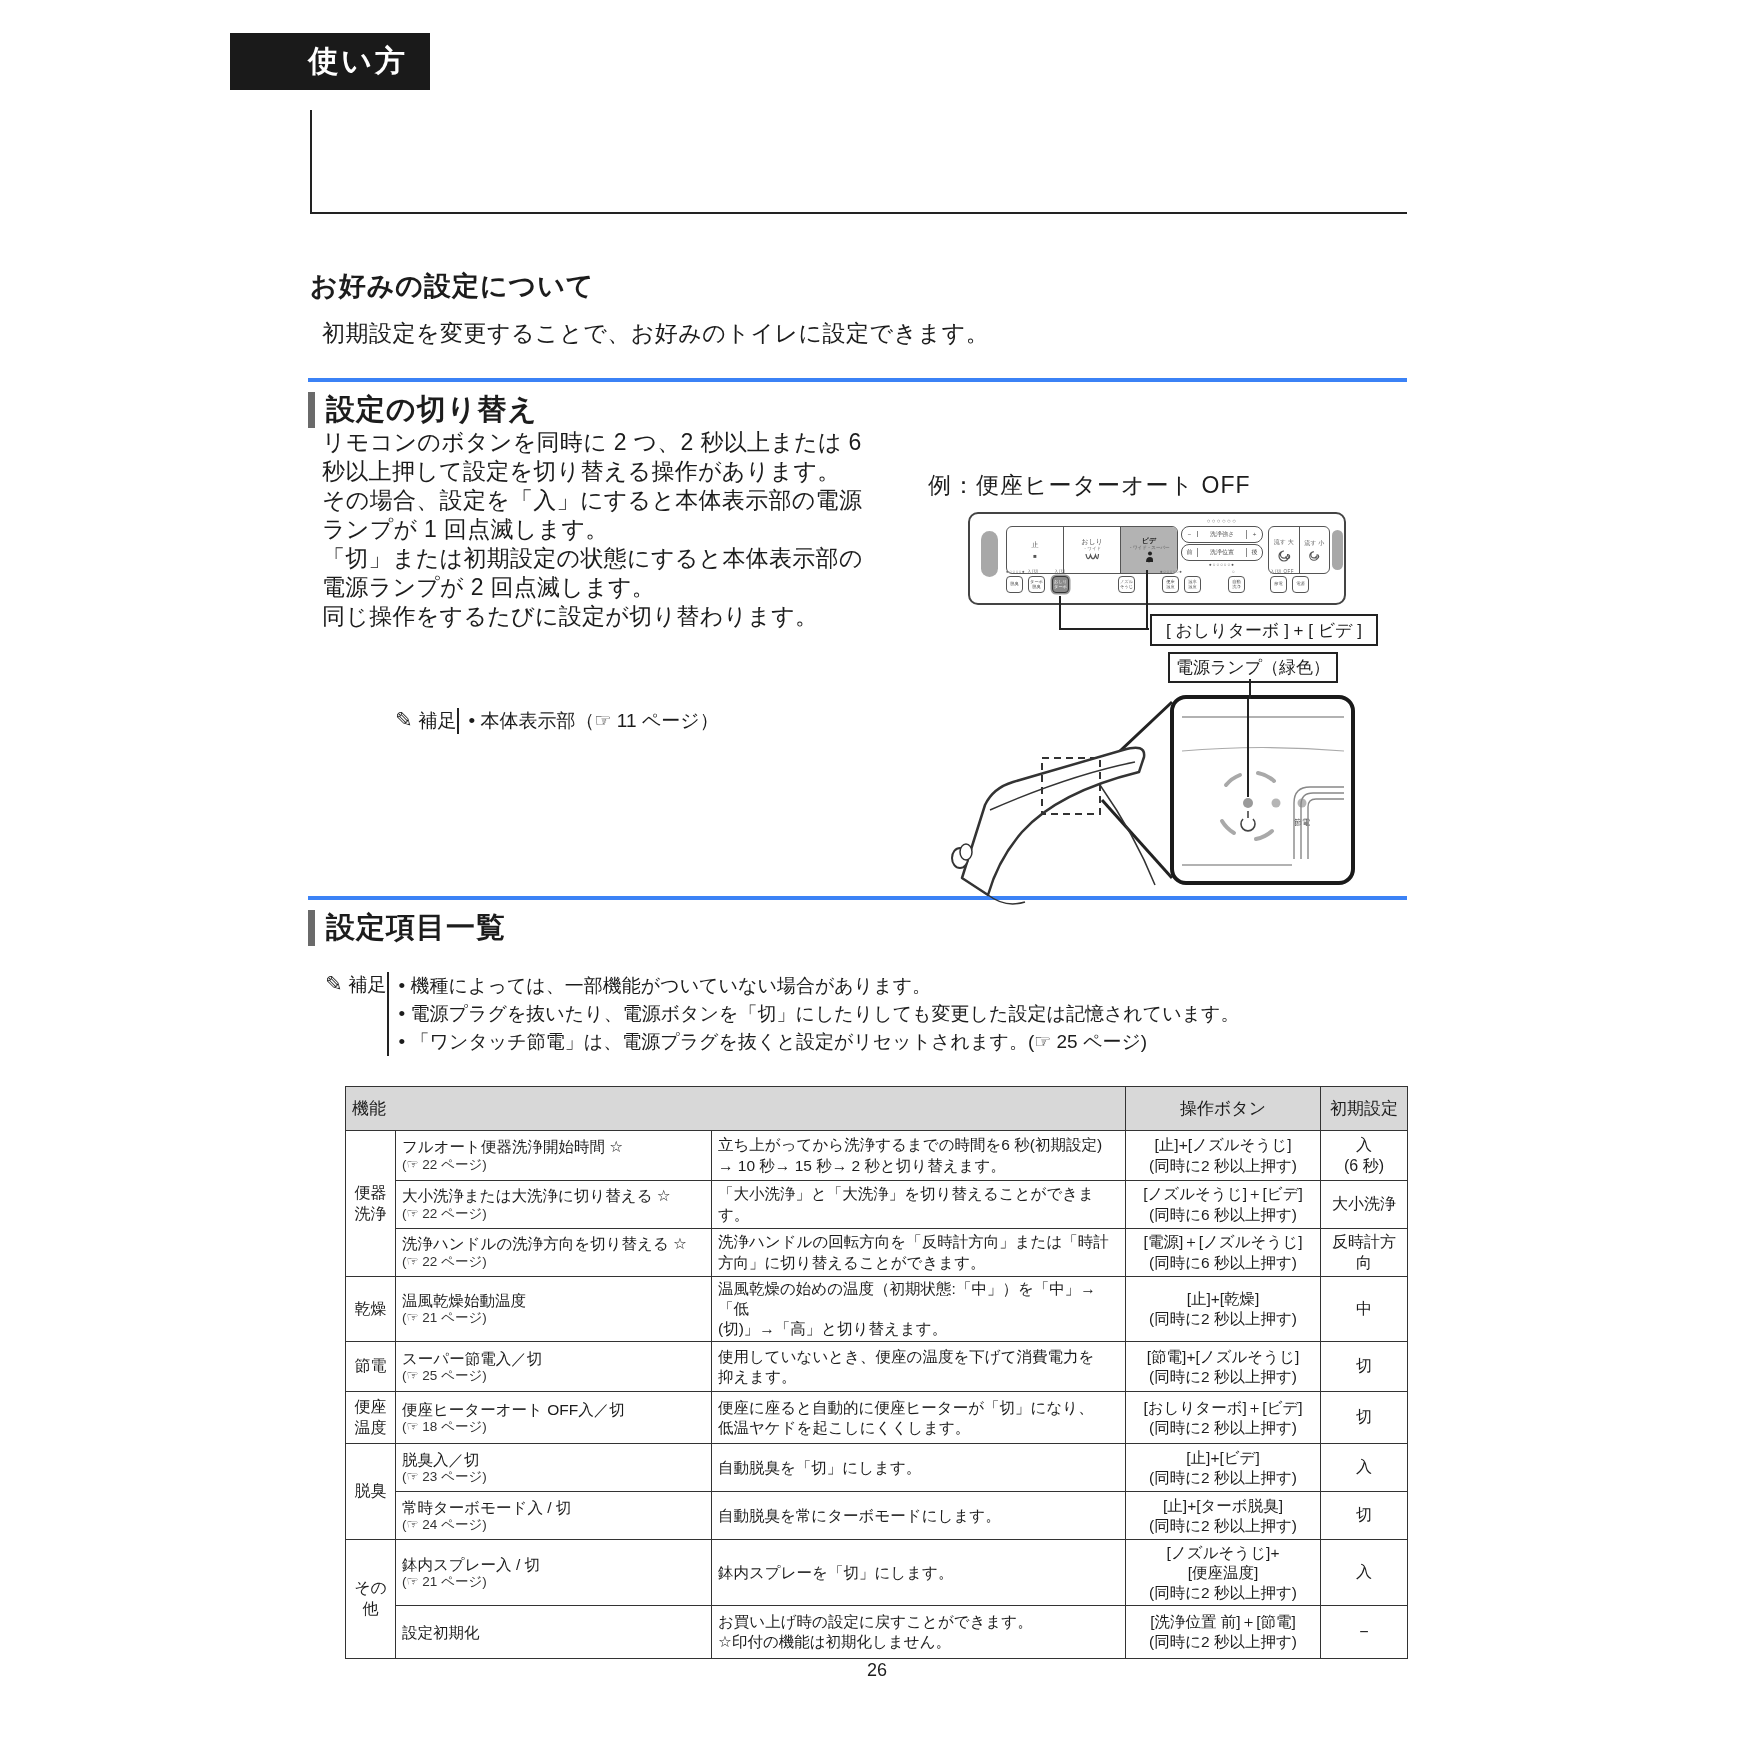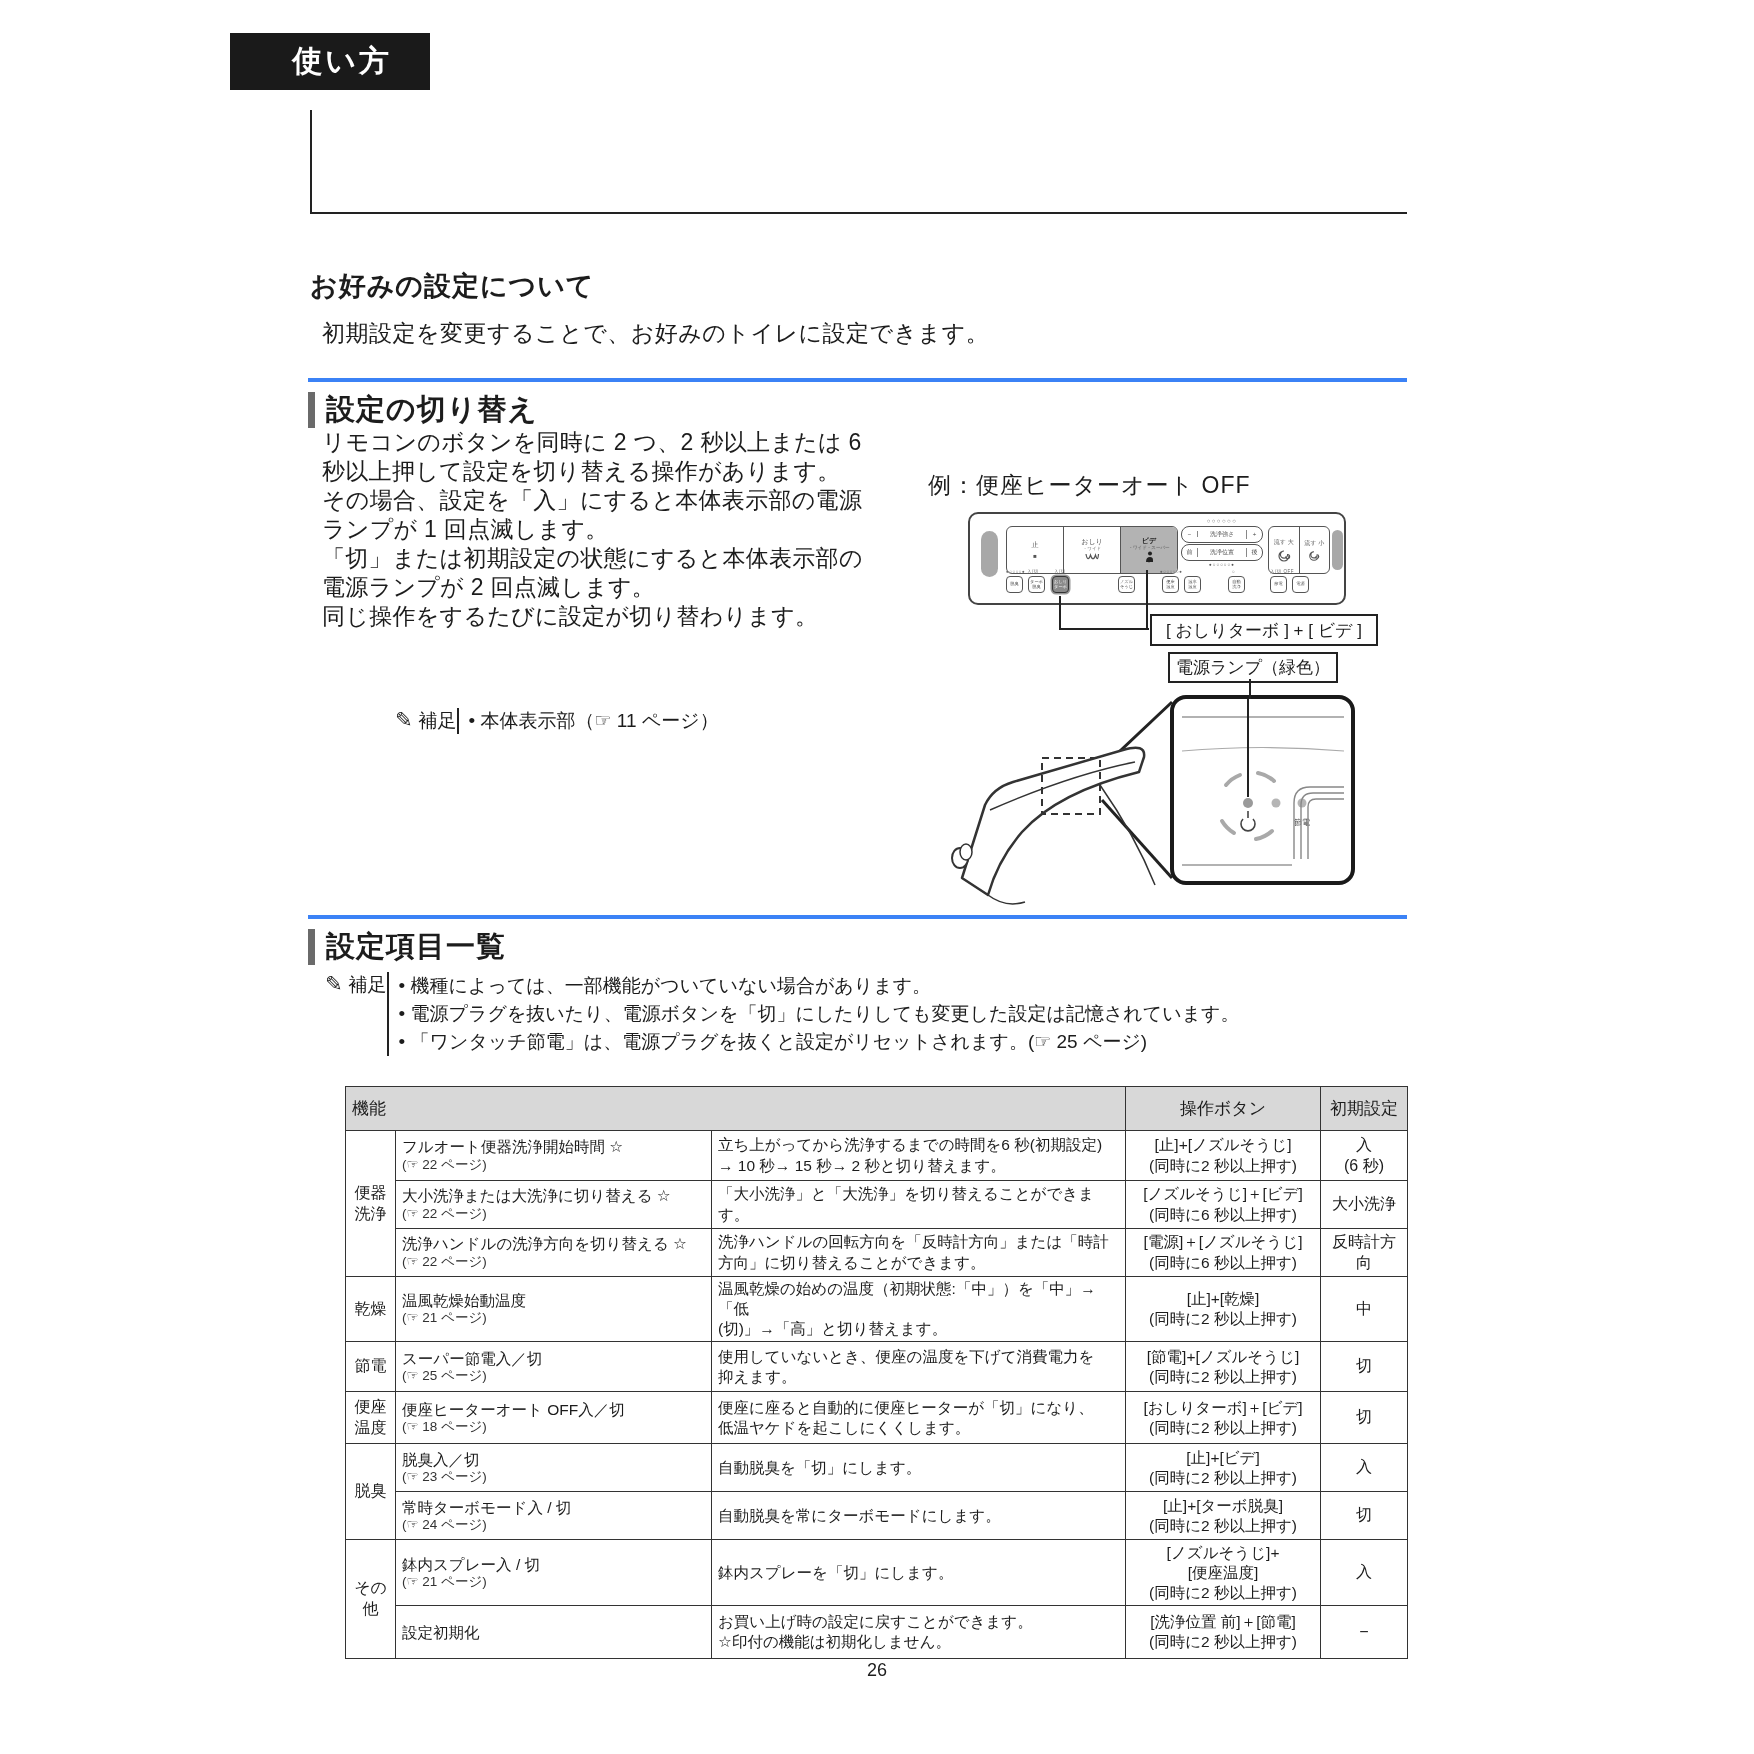--- a/index.html
+++ b/index.html
@@ -3,37 +3,37 @@
 <meta charset="utf-8">
 <style>
   html,body{margin:0;padding:0;background:#fff;}
   .page{position:relative;width:1754px;height:1754px;background:#fff;overflow:hidden;
         font-family:"Liberation Sans","DejaVu Sans",sans-serif;color:#1c1c1c;}
   .preline{white-space:pre-line;}
 
   
   .use-tab{position:absolute;left:230px;top:33px;width:200px;height:57px;background:#1a1a1a;
            color:#fff;font-size:30px;font-weight:bold;letter-spacing:3px;
-           display:flex;align-items:center;justify-content:flex-end;padding-right:38px;box-sizing:border-box;}
+           display:flex;align-items:center;justify-content:flex-end;padding-right:22px;box-sizing:border-box;}
 
   
   .title-vline{position:absolute;left:310px;top:110px;width:2px;height:104px;background:#222;}
   .main-title{position:absolute;left:330px;top:158px;font-size:40px;letter-spacing:2px;}
   .title-rule{position:absolute;left:310px;top:212px;width:1097px;height:2px;background:#222;}
 
   .h2{position:absolute;left:310px;top:268px;font-size:27px;font-weight:bold;letter-spacing:1px;}
   .intro{position:absolute;left:322px;top:318px;font-size:23px;letter-spacing:.5px;}
 
   
   .sect{position:absolute;left:308px;width:1099px;border-top:4px solid #3b82f6;padding-top:8px;
         display:flex;align-items:center;}
   .sect .bar{width:7px;height:36px;background:#6a6a6a;margin-right:11px;}
   .sect .sect-label{font-size:29px;font-weight:bold;letter-spacing:1px;}
   #sect-switch{top:378px;}
-  #sect-list{top:915px;}
+  #sect-list{top:896px;}
 
   .switch-body{position:absolute;left:322px;top:428px;font-size:23px;line-height:29px;letter-spacing:.3px;}
 
   
   .note{position:absolute;display:flex;align-items:flex-start;font-size:19px;}
   .note .pencil{font-size:21px;margin-right:6px;transform:rotate(0deg);}
   .note .note-label{font-weight:normal;margin-right:0;white-space:nowrap;}
   .note .note-sep{border-left:2px solid #222;padding-left:10px;}
   #note-switch{left:395px;top:708px;}
   #note-list{left:325px;top:972px;}

